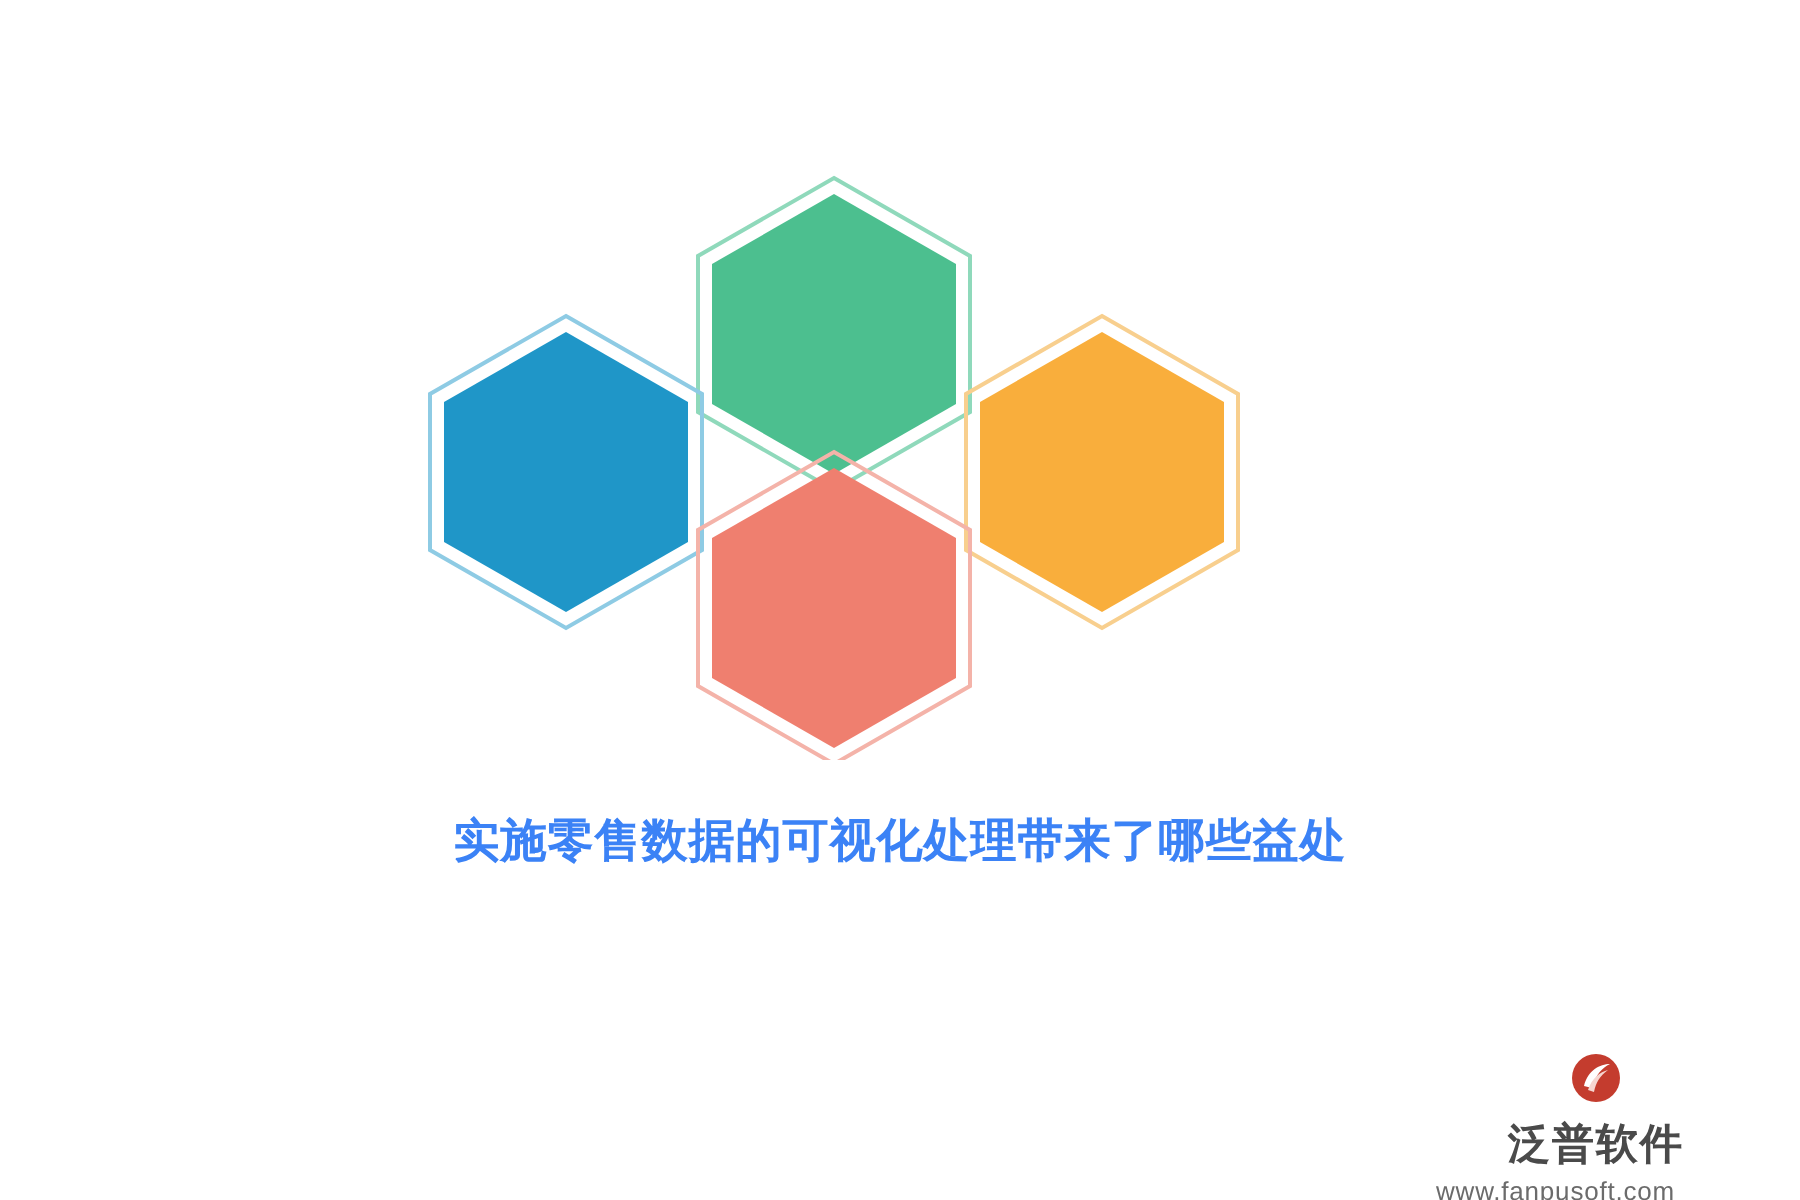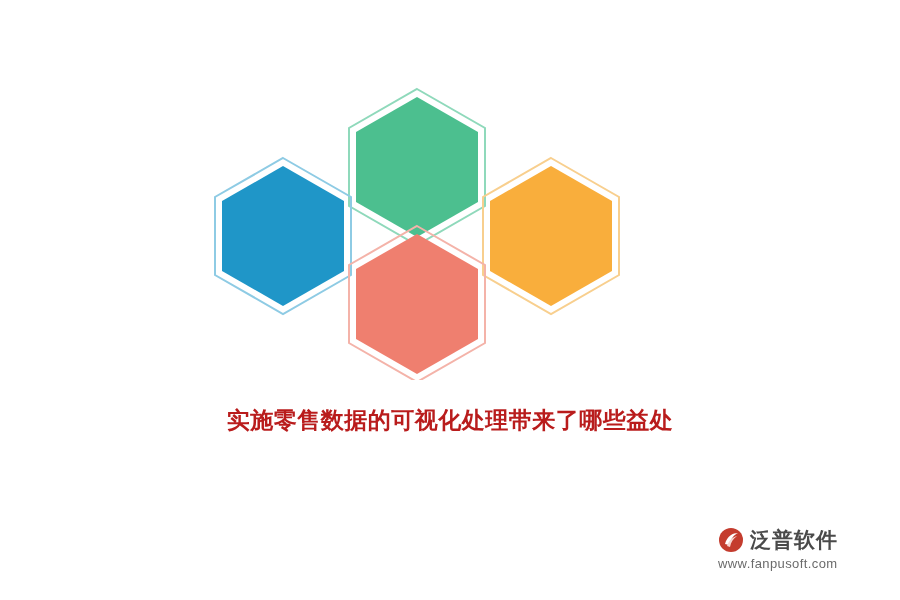--- a/index.html
+++ b/index.html
@@ -32,36 +32,37 @@
     display: block;
   }
   .title {
     position: absolute;
     left: 0;
     top: 405px;
     width: 900px;
     text-align: center;
     font-size: 23px;
     font-weight: bold;
-    color: #b91c1c;
+    color: #3b82f6;
     letter-spacing: 0.5px;
     font-family: "DejaVu Sans", "Liberation Sans", sans-serif;
   }
   .watermark {
     position: absolute;
     right: 22px;
     bottom: 18px;
     width: 160px;
     height: 56px;
   }
   .wm-row {
     display: flex;
     align-items: center;
-    justify-content: flex-start;
+    justify-content: center;
     gap: 6px;
+    flex-direction: column;
   }
   .wm-logo {
     width: 26px;
     height: 26px;
     flex: 0 0 auto;
   }
   .wm-name {
     font-size: 21px;
     font-weight: bold;
     color: #4a4a4a;

